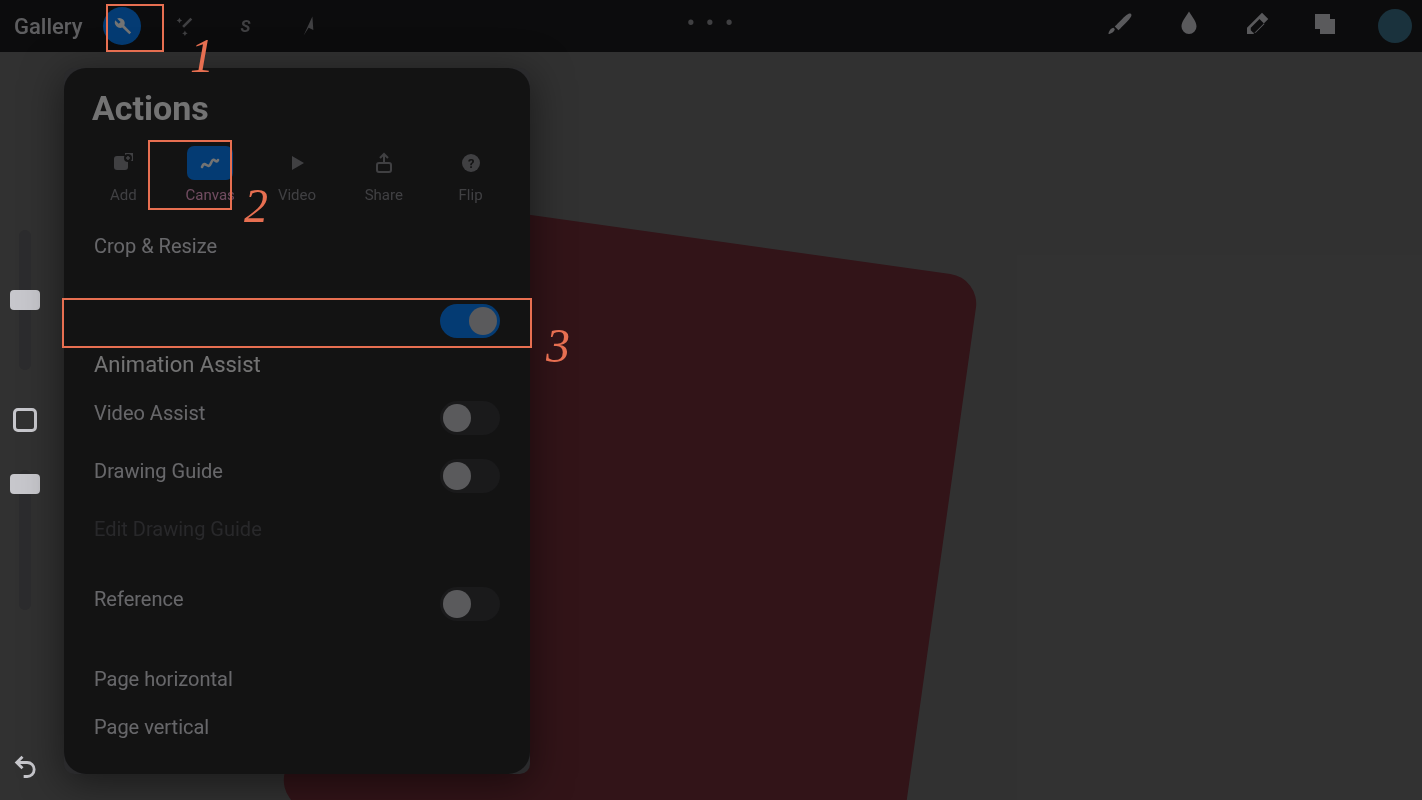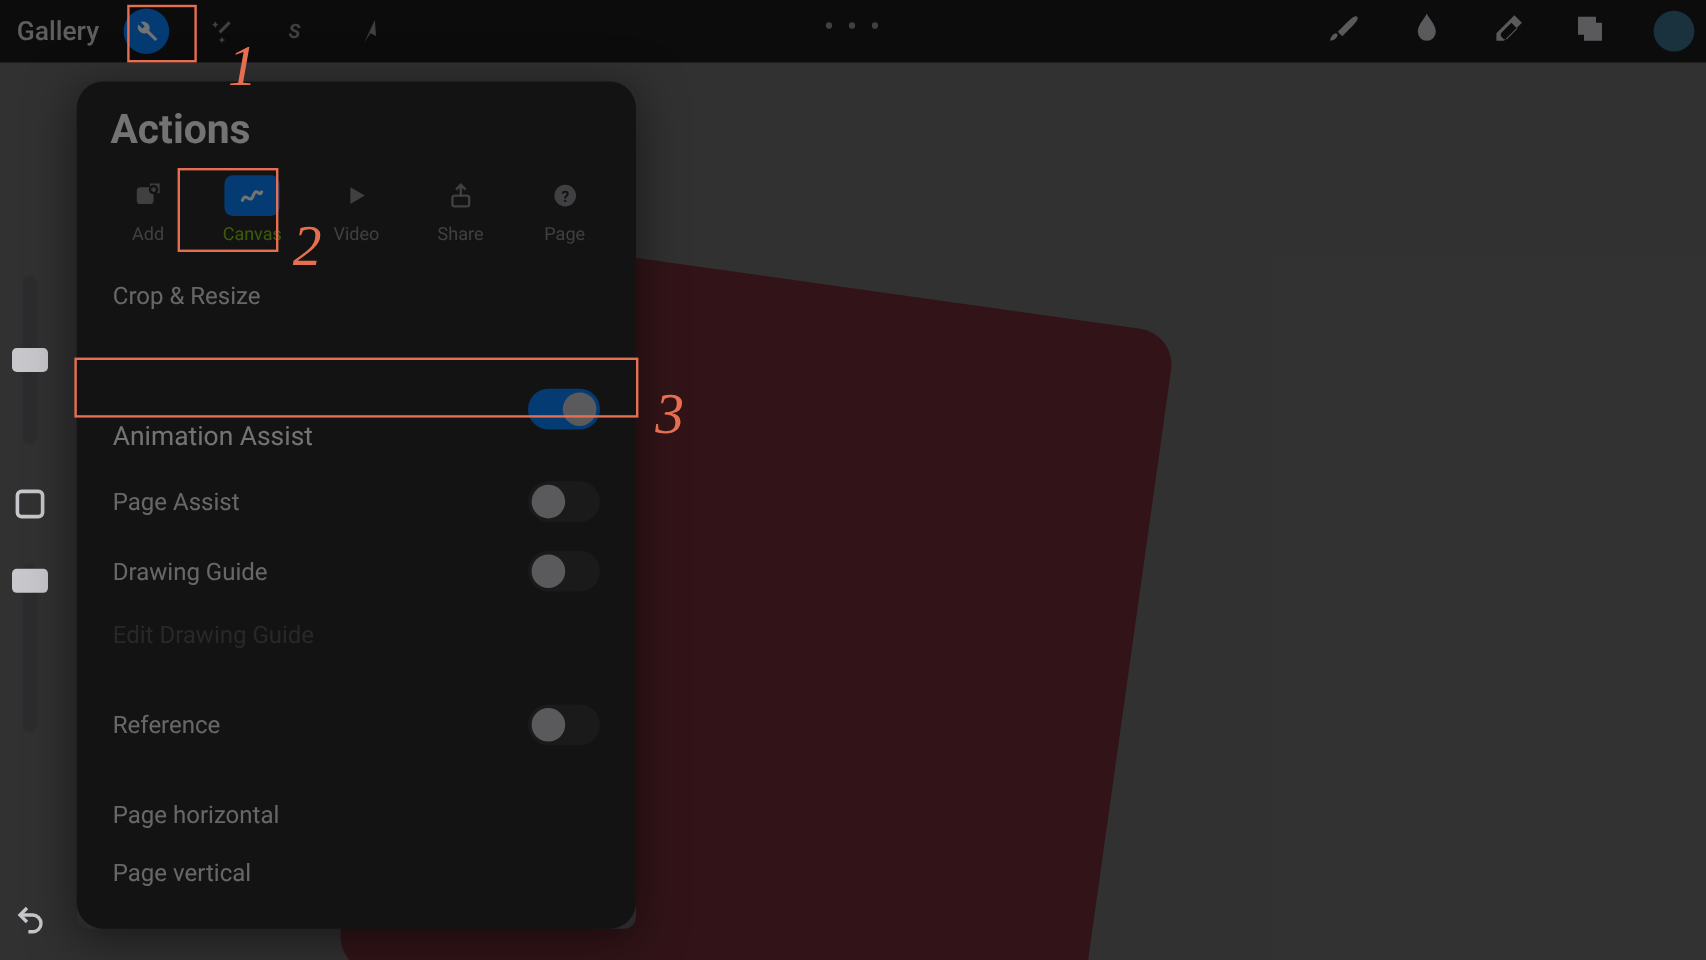--- a/index.html
+++ b/index.html
@@ -157,29 +157,29 @@
     gap:6px;
     padding:4px 0 10px 0;
     color:#8e8e93;
     font-size:15px;
   }
   .tab .tabicon {
     width:46px; height:34px;
     display:flex; align-items:center; justify-content:center;
     border-radius:7px;
   }
-  .tab.active { color:#84cc16; }
+  .tab.active { color:#f9a8d4; }
   .tab.active .tabicon { background:#0a84ff; }
   .tab svg { width:24px; height:24px; fill:#8e8e93; }
   .tab.active svg { fill:#fff; }
 
   .list { margin-top:8px; }
   .group { margin-bottom:22px; }
   .row {
-    display:flex; align-items:center; justify-content:space-between;
+    display:flex; justify-content:space-between;
     padding:12px 30px;
     min-height:48px;
   }
   .row-label { color:#e5e5ea; font-size:20px; }
   .row.disabled .row-label { color:#5a5a5e; }
   .row.hl .row-label { color:#fff; font-size:22px;margin-top:48px; }
 
   .toggle {
     width:60px; height:34px;
     background:#3a3a3c;
@@ -339,40 +339,40 @@
       </div>
       <span>Share</span>
     </div>
     <div class="tab">
       <div class="tabicon">
         <svg viewBox="0 0 24 24">
             <circle cx="12" cy="12" r="9"></circle>
             <text x="9" y="17" font-size="13" fill="#2a2a2c" font-weight="700">?</text>
           </svg>
       </div>
-      <span>Page</span>
+      <span>Flip</span>
     </div>
   </div>
 
   <div class="list">
     <div class="group">
       <div class="row">
         <span class="row-label">Crop &amp; Resize</span>
       </div>
     </div>
 
     <div class="group">
       <div class="row hl">
         <span class="row-label">Animation Assist</span>
         <div class="toggle on">
             <div class="knob"></div>
           </div>
       </div>
       <div class="row">
-        <span class="row-label">Page Assist</span>
+        <span class="row-label">Video Assist</span>
         <div class="toggle">
             <div class="knob"></div>
           </div>
       </div>
       <div class="row">
         <span class="row-label">Drawing Guide</span>
         <div class="toggle">
             <div class="knob"></div>
           </div>
       </div>

